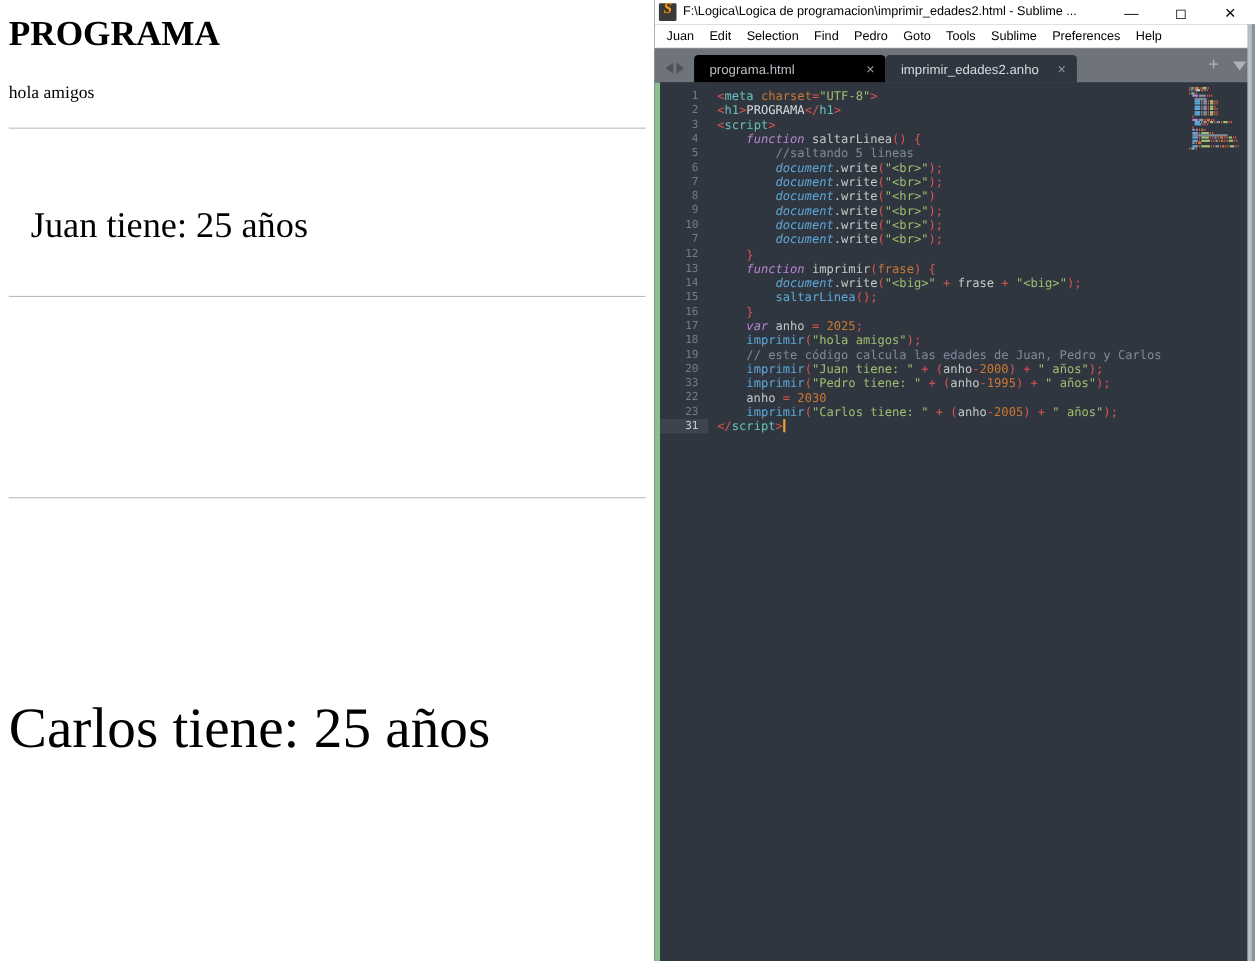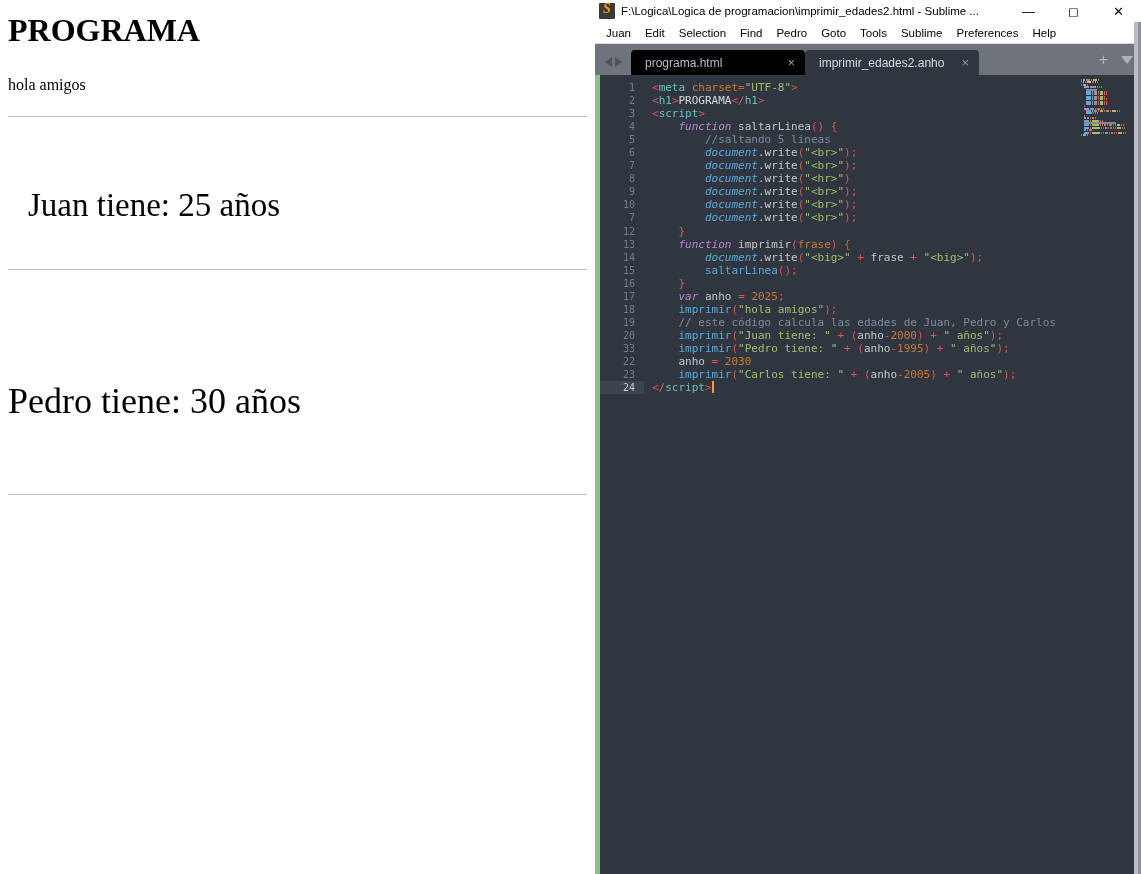--- a/index.html
+++ b/index.html
@@ -186,25 +186,25 @@
       <div class="bp-line sz1">hola amigos</div>
       <div style="height:22px"></div>
       <hr class="bp-hr">
       <div style="height:70px"></div>
 
       <div class="bp-line sz2">Juan tiene: 25 años</div>
       <div style="height:45px"></div>
       <hr class="bp-hr">
       <div style="height:110px"></div>
 
-      <div class="bp-line sz3">Pedro tiene: 30 años</div>
       <div style="height:72px"></div>
       <hr class="bp-hr">
       <div style="height:180px"></div>
 
+      <div class="bp-line sz4">Carlos tiene: 25 años</div>
     </div>
   </div>
 
   <div class="sublime">
 
     <div class="title-bar">
       <div class="app-logo"></div>
       <div class="title-text">F:\Logica\Logica de programacion\imprimir_edades2.html - Sublime ...</div>
       <div class="win-btns">
         <div class="win-btn">—</div>
@@ -264,21 +264,21 @@
           <div class="ln">14</div>
           <div class="ln">15</div>
           <div class="ln">16</div>
           <div class="ln">17</div>
           <div class="ln">18</div>
           <div class="ln">19</div>
           <div class="ln">20</div>
           <div class="ln">33</div>
           <div class="ln">22</div>
           <div class="ln">23</div>
-          <div class="ln cur">24</div>
+          <div class="ln cur">31</div>
         </div>
       <div class="code" id="code"><div class="cl"><span class="punc">&lt;</span><span class="tag">meta</span><span class="plain"> </span><span class="attr">charset</span><span class="op">=</span><span class="str">"UTF-8"</span><span class="punc">&gt;</span></div><div class="cl"><span class="punc">&lt;</span><span class="tag">h1</span><span class="punc">&gt;</span><span class="txt-h1">PROGRAMA</span><span class="punc">&lt;/</span><span class="tag">h1</span><span class="punc">&gt;</span></div><div class="cl"><span class="punc">&lt;</span><span class="tag">script</span><span class="punc">&gt;</span></div><div class="cl"><span class="plain">    </span><span class="kw">function</span><span class="plain"> </span><span class="plain">saltarLinea</span><span class="punc">(</span><span class="punc">)</span><span class="plain"> </span><span class="punc">{</span></div><div class="cl"><span class="plain">        </span><span class="cmt">//saltando 5 lineas</span></div><div class="cl"><span class="plain">        </span><span class="obj">document</span><span class="plain">.</span><span class="plain">write</span><span class="punc">(</span><span class="str">"&lt;br&gt;"</span><span class="punc">)</span><span class="punc">;</span></div><div class="cl"><span class="plain">        </span><span class="obj">document</span><span class="plain">.</span><span class="plain">write</span><span class="punc">(</span><span class="str">"&lt;br&gt;"</span><span class="punc">)</span><span class="punc">;</span></div><div class="cl"><span class="plain">        </span><span class="obj">document</span><span class="plain">.</span><span class="plain">write</span><span class="punc">(</span><span class="str">"&lt;hr&gt;"</span><span class="punc">)</span></div><div class="cl"><span class="plain">        </span><span class="obj">document</span><span class="plain">.</span><span class="plain">write</span><span class="punc">(</span><span class="str">"&lt;br&gt;"</span><span class="punc">)</span><span class="punc">;</span></div><div class="cl"><span class="plain">        </span><span class="obj">document</span><span class="plain">.</span><span class="plain">write</span><span class="punc">(</span><span class="str">"&lt;br&gt;"</span><span class="punc">)</span><span class="punc">;</span></div><div class="cl"><span class="plain">        </span><span class="obj">document</span><span class="plain">.</span><span class="plain">write</span><span class="punc">(</span><span class="str">"&lt;br&gt;"</span><span class="punc">)</span><span class="punc">;</span></div><div class="cl"><span class="plain">    </span><span class="punc">}</span></div><div class="cl"><span class="plain">    </span><span class="kw">function</span><span class="plain"> </span><span class="plain">imprimir</span><span class="punc">(</span><span class="param">frase</span><span class="punc">)</span><span class="plain"> </span><span class="punc">{</span></div><div class="cl"><span class="plain">        </span><span class="obj">document</span><span class="plain">.</span><span class="plain">write</span><span class="punc">(</span><span class="str">"&lt;big&gt;"</span><span class="plain"> </span><span class="op">+</span><span class="plain"> frase </span><span class="op">+</span><span class="plain"> </span><span class="str">"&lt;big&gt;"</span><span class="punc">)</span><span class="punc">;</span></div><div class="cl"><span class="plain">        </span><span class="fn">saltarLinea</span><span class="punc">(</span><span class="punc">)</span><span class="punc">;</span></div><div class="cl"><span class="plain">    </span><span class="punc">}</span></div><div class="cl"><span class="plain">    </span><span class="kw">var</span><span class="plain"> anho </span><span class="op">=</span><span class="plain"> </span><span class="num">2025</span><span class="punc">;</span></div><div class="cl"><span class="plain">    </span><span class="fn">imprimir</span><span class="punc">(</span><span class="str">"hola amigos"</span><span class="punc">)</span><span class="punc">;</span></div><div class="cl"><span class="plain">    </span><span class="cmt">// este código calcula las edades de Juan, Pedro y Carlos</span></div><div class="cl"><span class="plain">    </span><span class="fn">imprimir</span><span class="punc">(</span><span class="str">"Juan tiene: "</span><span class="plain"> </span><span class="op">+</span><span class="plain"> </span><span class="punc">(</span><span class="plain">anho</span><span class="op">-</span><span class="num">2000</span><span class="punc">)</span><span class="plain"> </span><span class="op">+</span><span class="plain"> </span><span class="str">" años"</span><span class="punc">)</span><span class="punc">;</span></div><div class="cl"><span class="plain">    </span><span class="fn">imprimir</span><span class="punc">(</span><span class="str">"Pedro tiene: "</span><span class="plain"> </span><span class="op">+</span><span class="plain"> </span><span class="punc">(</span><span class="plain">anho</span><span class="op">-</span><span class="num">1995</span><span class="punc">)</span><span class="plain"> </span><span class="op">+</span><span class="plain"> </span><span class="str">" años"</span><span class="punc">)</span><span class="punc">;</span></div><div class="cl"><span class="plain">    anho </span><span class="op">=</span><span class="plain"> </span><span class="num">2030</span></div><div class="cl"><span class="plain">    </span><span class="fn">imprimir</span><span class="punc">(</span><span class="str">"Carlos tiene: "</span><span class="plain"> </span><span class="op">+</span><span class="plain"> </span><span class="punc">(</span><span class="plain">anho</span><span class="op">-</span><span class="num">2005</span><span class="punc">)</span><span class="plain"> </span><span class="op">+</span><span class="plain"> </span><span class="str">" años"</span><span class="punc">)</span><span class="punc">;</span></div><div class="cl"><span class="punc">&lt;/</span><span class="tag">script</span><span class="punc">&gt;</span><span class="cursor"></span></div></div>
 
       <div class="minimap" id="minimap">
           <div class="mm-row">
             <span class="mm-seg" style="width: 1px; background: rgb(224, 84, 78);"></span>
             <span class="mm-seg" style="width: 2.2px; background: rgb(105, 192, 184);"></span>
             <span class="mm-seg" style="width: 3.85px; background: rgb(204, 120, 50);"></span>
             <span class="mm-seg" style="width: 1px; background: rgb(224, 84, 78);"></span>
             <span class="mm-seg" style="width: 3.85px; background: rgb(159, 191, 110);"></span>

